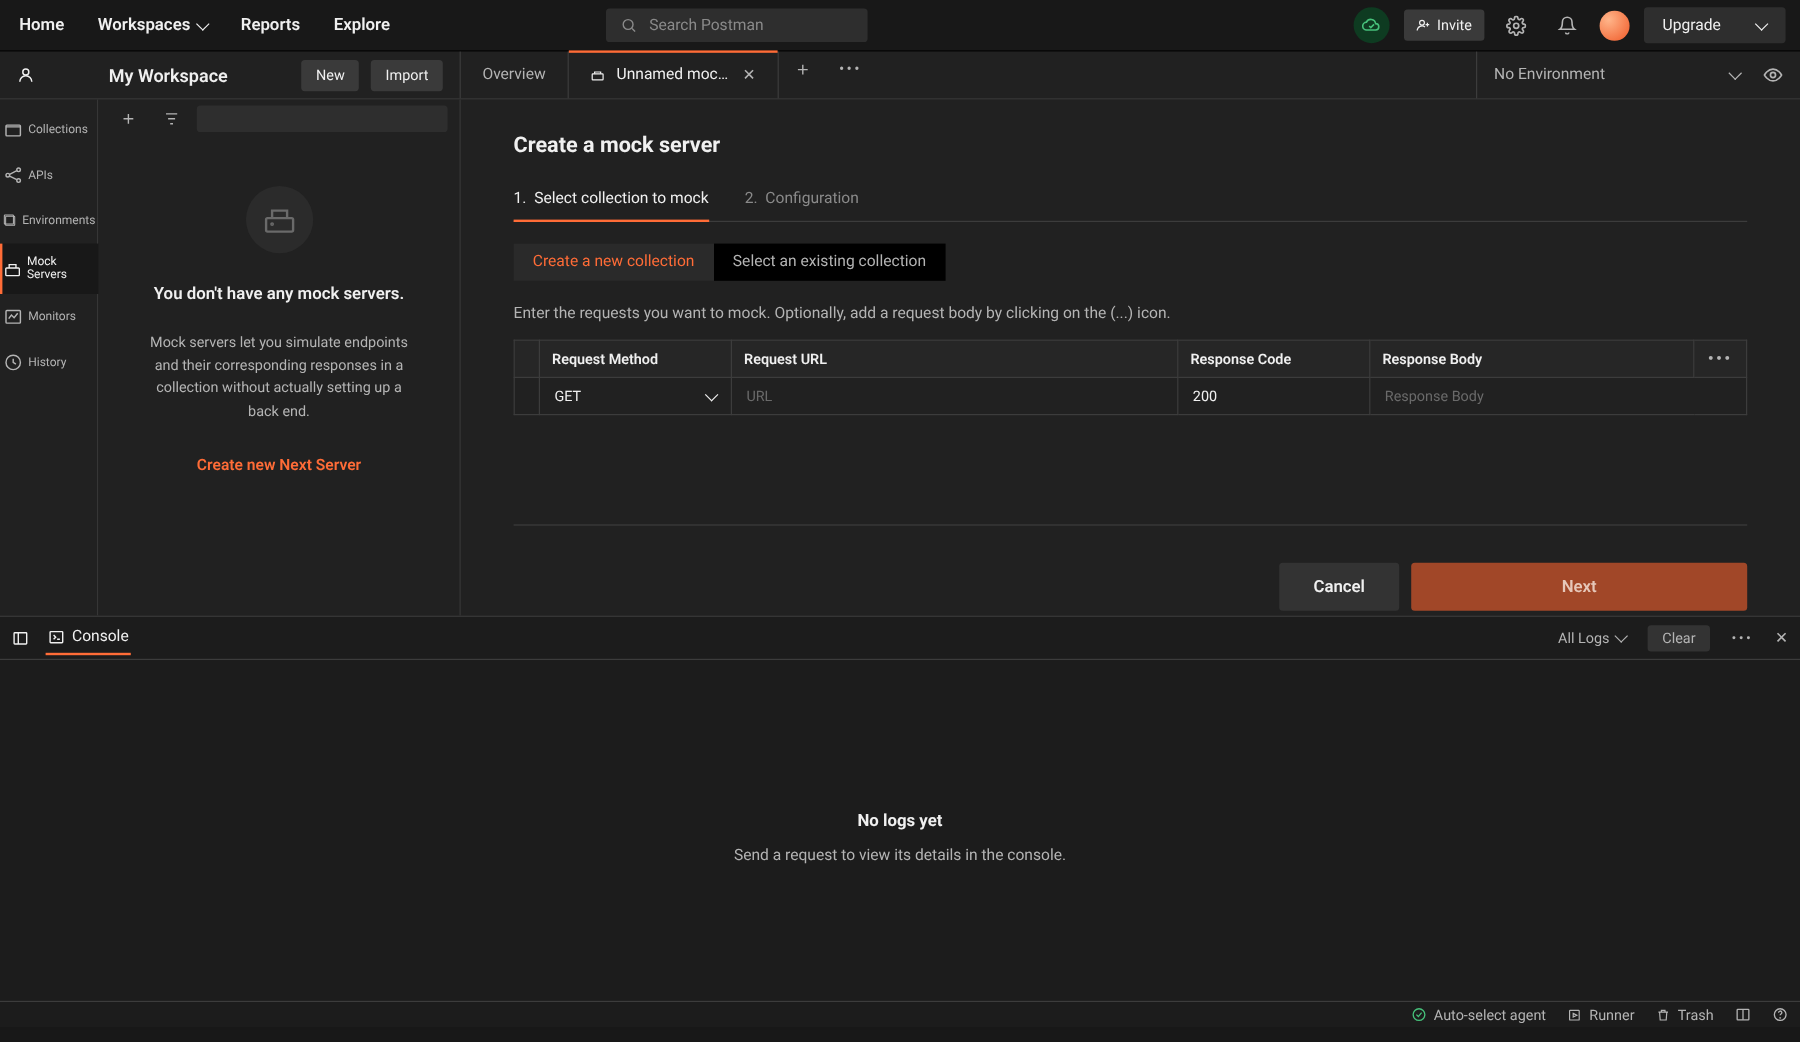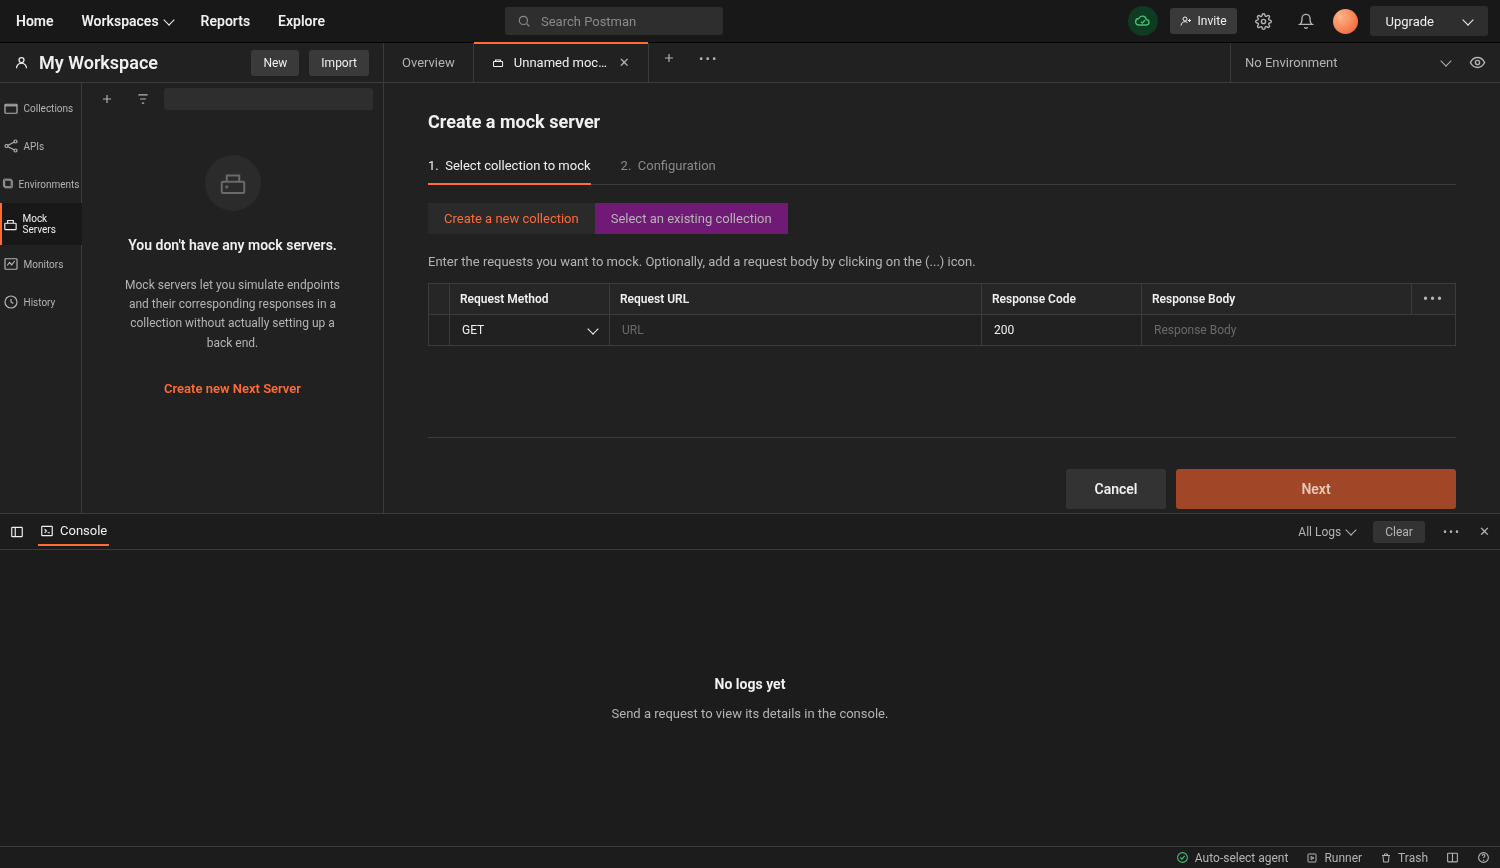--- a/index.html
+++ b/index.html
@@ -34,21 +34,21 @@
   .topbar .right-tools { display:flex; align-items:center; gap:12px; margin-left:auto;}
   .icon-btn { width:30px; height:30px; display:flex; align-items:center; justify-content:center; color:var(--text-2); cursor:pointer; border-radius:3px;}
   .invite-btn { background:#3a3a3a; height:26px; border-radius:3px; display:flex; align-items:center; padding:0 10px; gap:6px; color:var(--text-1); font-size:12px; cursor:pointer;}
   .avatar { width:25px; height:25px; border-radius:50%; background: radial-gradient(circle at 30% 30%, #ffb58a, #f05a28); }
   .sync-badge { width:30px; height:30px; border-radius:50%; background:#0e3b21; display:flex; align-items:center;justify-content:center; }
   .upgrade-btn { background:#2e2e2e; height:30px; border-radius:3px; padding:0 16px; display:flex; align-items:center; gap:30px; color:var(--text-1); cursor:pointer; font-size:13px;}
 
   
   .workbar { height:40px; display:flex; align-items:stretch; border-bottom:1px solid var(--border); background:var(--bg-2);}
   .ws-left { width:384px; display:flex; align-items:center; padding:0 14px; border-right:1px solid var(--border); gap:10px;}
-  .ws-name { font-size:18px; font-weight:600; color:var(--text-1); flex:1;}
+  .ws-name { font-size:15px; font-weight:600; color:var(--text-1); flex:1;text-align:center;}
   .pill-btn { background:#3a3a3a; height:26px; border-radius:3px; padding:0 12px; display:flex; align-items:center; font-size:12px; color:var(--text-1); cursor:pointer;}
   .ws-tabs { flex:1; display:flex; align-items:stretch;}
   .ws-tab { display:flex; align-items:center; padding:0 18px; gap:10px; border-right:1px solid var(--border); color:var(--text-2); font-size:13px; cursor:pointer; position:relative; max-width:175px;}
   .ws-tab.active { color:var(--text-1);}
   .ws-tab.active::before { content:""; position:absolute; top:-1px; left:0; right:0; height:2px; background:var(--accent);}
   .tab-add { width:40px; display:flex; align-items:center; justify-content:center; color:var(--text-2);}
   .ws-right { width:270px; border-left:1px solid var(--border); display:flex; align-items:center; padding:0 14px; gap:19px; color:var(--text-2); font-size:13px;}
   .ws-right .env-label { flex:1; }
 
   
@@ -70,21 +70,21 @@
   .empty-desc { color:var(--text-2); font-size:12px; line-height:1.6; margin-bottom:28px;}
   .empty-link { color:var(--accent); font-weight:600; font-size:13px; cursor:pointer;}
 
   
   .content { flex:1; background:var(--bg-2); padding:28px 44px 0; overflow:hidden; position:relative;}
   .content h1 { font-size:18px; font-weight:700; margin:0 0 16px; color:var(--text-1);}
   .stepper { display:flex; gap:30px; border-bottom:1px solid var(--border);}
   .step { padding:10px 0; font-size:13px; color:var(--text-3); cursor:pointer;}
   .step.active { color:var(--text-1); border-bottom:2px solid var(--accent); margin-bottom:-1px;}
   .sub-tabs { display:inline-flex; margin-top:18px;}
-  .sub-tab { padding:8px 16px; font-size:13px; cursor:pointer; background:#701a75; color:var(--text-2);}
+  .sub-tab { padding:8px 16px; font-size:13px; cursor:pointer; background:#000000; color:var(--text-2);}
   .sub-tab.active { color:var(--accent); background:#2a2a2a;}
   .hint { margin-top:20px; color:var(--text-2); font-size:13px;}
 
   table.mock-table { width:100%; border-collapse:collapse; margin-top:14px; font-size:12px;}
   table.mock-table th, table.mock-table td { border:1px solid var(--border); text-align:left; color:var(--text-2);}
   table.mock-table th { padding:7px 10px; font-weight:600; color:var(--text-1); background:#262626;}
   table.mock-table td { padding:0;}
   .cell-select { display:flex; align-items:center; justify-content:space-between; padding:8px 12px; color:var(--text-1); cursor:pointer;}
   .cell-input { width:100%; padding:8px 12px; border:none; background:transparent; color:var(--text-1); font:inherit; }
   .cell-input::placeholder { color:#6a6a6a; }
@@ -102,21 +102,21 @@
   .console { position:absolute; left:0; right:0; top:513px; bottom:22px; border-top:1px solid var(--border); background:#1c1c1c; display:flex; flex-direction:column;}
   .console-header { height:36px; display:flex; align-items:center; padding:0 10px; gap:18px; border-bottom:1px solid var(--border);}
   .console-header .left { display:flex; align-items:center; gap:14px;}
   .console-tab { display:flex; align-items:center; gap:6px; padding:6px 2px; font-size:13px; color:var(--text-1); border-bottom:2px solid var(--accent);}
   .console-header .right { margin-left:auto; display:flex; align-items:center; gap:18px; color:var(--text-2); font-size:12px;}
   .clear-btn { background:#333; padding:4px 12px; border-radius:3px; color:var(--text-2); cursor:pointer; font-size:12px;}
   .console-body { flex:1; display:flex; flex-direction:column; align-items:center; justify-content:center; color:var(--text-2);}
   .console-body .title { font-weight:700; color:var(--text-1); font-size:14px; margin-bottom:14px;}
 
   
-  .statusbar { position:absolute; left:0; right:0; bottom:0; height:22px; background:#1c1c1c; border-top:1px solid var(--border); display:flex; align-items:center; justify-content:flex-end; padding:0 10px; gap:18px; color:var(--text-2); font-size:12px;}
+  .statusbar { position:absolute; left:0; right:0; bottom:12px; height:22px; background:#1c1c1c; border-top:1px solid var(--border); display:flex; align-items:center; justify-content:flex-end; padding:0 10px; gap:18px; color:var(--text-2); font-size:12px;}
   .status-item { display:flex; align-items:center; gap:6px; cursor:pointer;}
 
   .chev-down-icon { display:inline-block; width:8px; height:8px; border-right:1.4px solid currentColor; border-bottom:1.4px solid currentColor; transform:rotate(45deg); margin-top:-3px;}
   .dots-h { letter-spacing:2px; color:var(--text-2);}
   .close-x { font-size:13px; color:var(--text-2);}
   .ellipsis { white-space:nowrap; overflow:hidden; text-overflow:ellipsis; max-width:110px;}
 </style>
 </head>
 <body>
 

